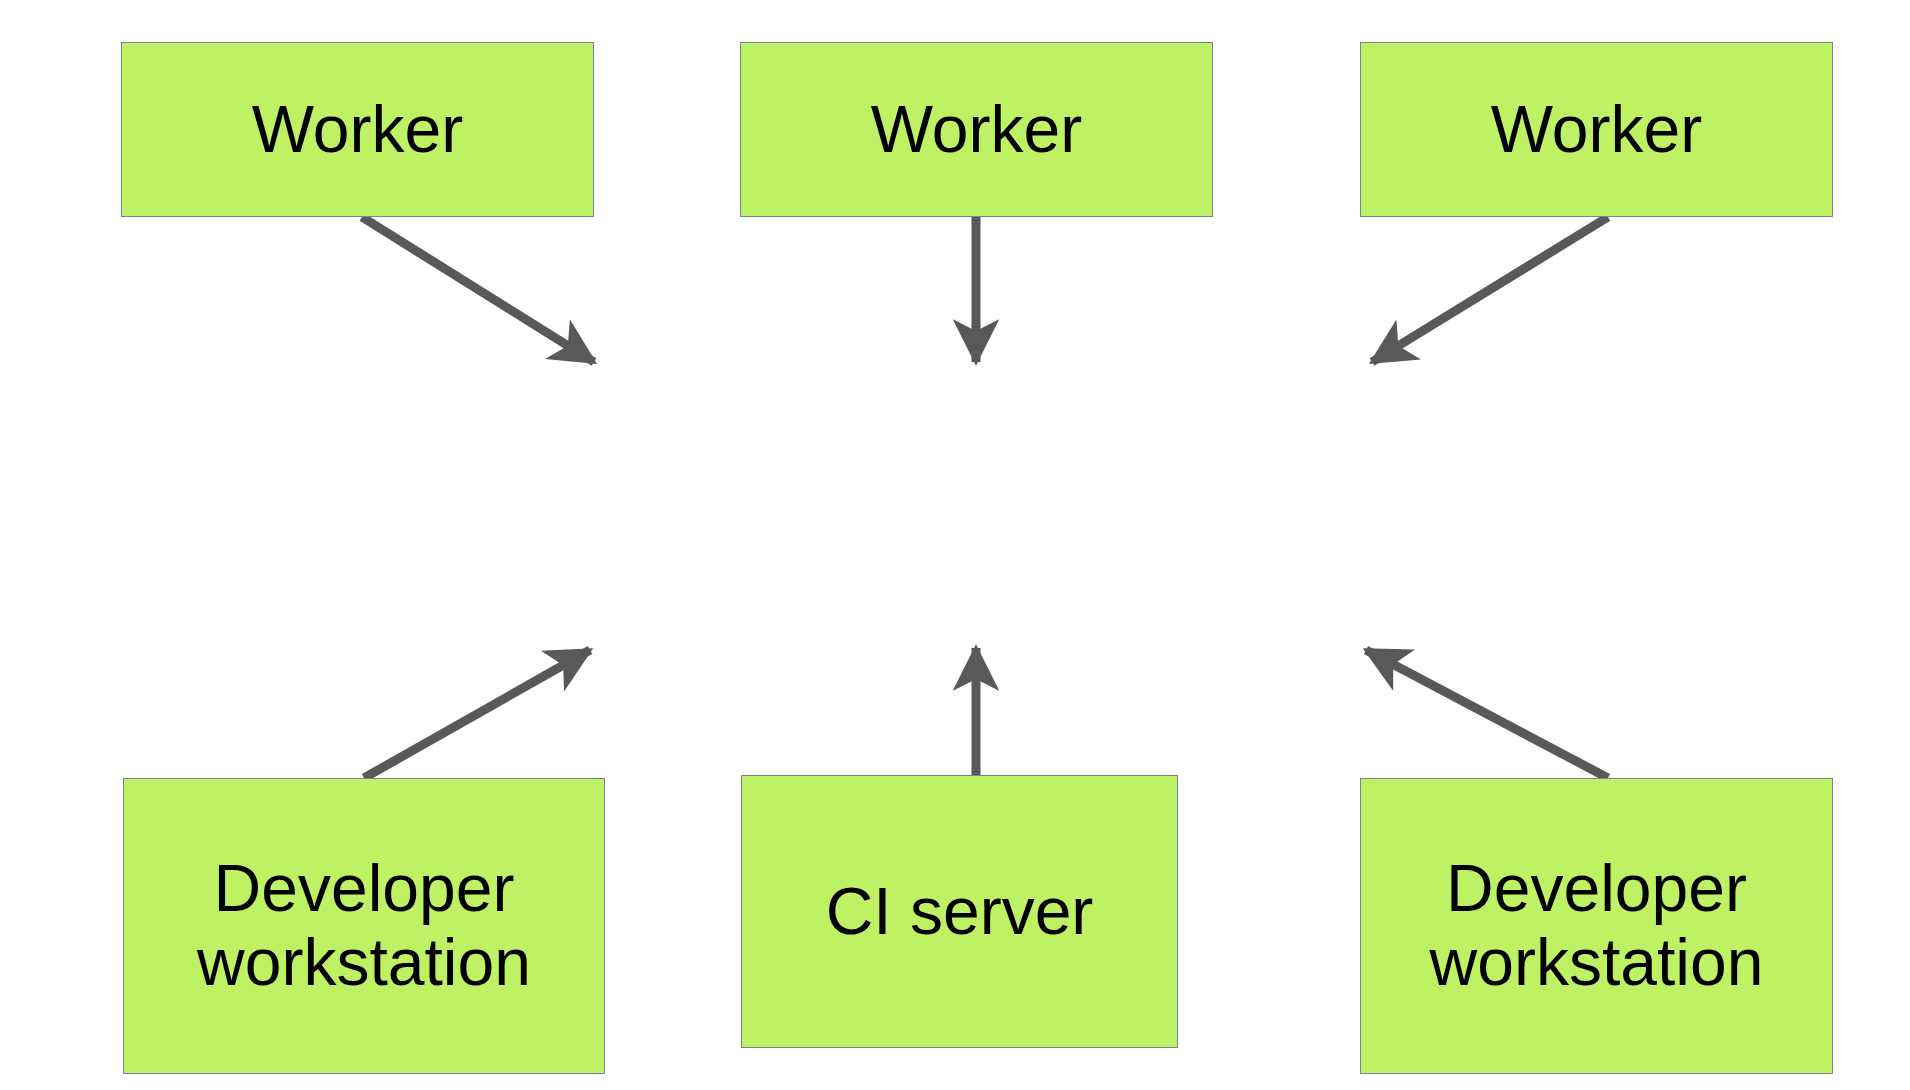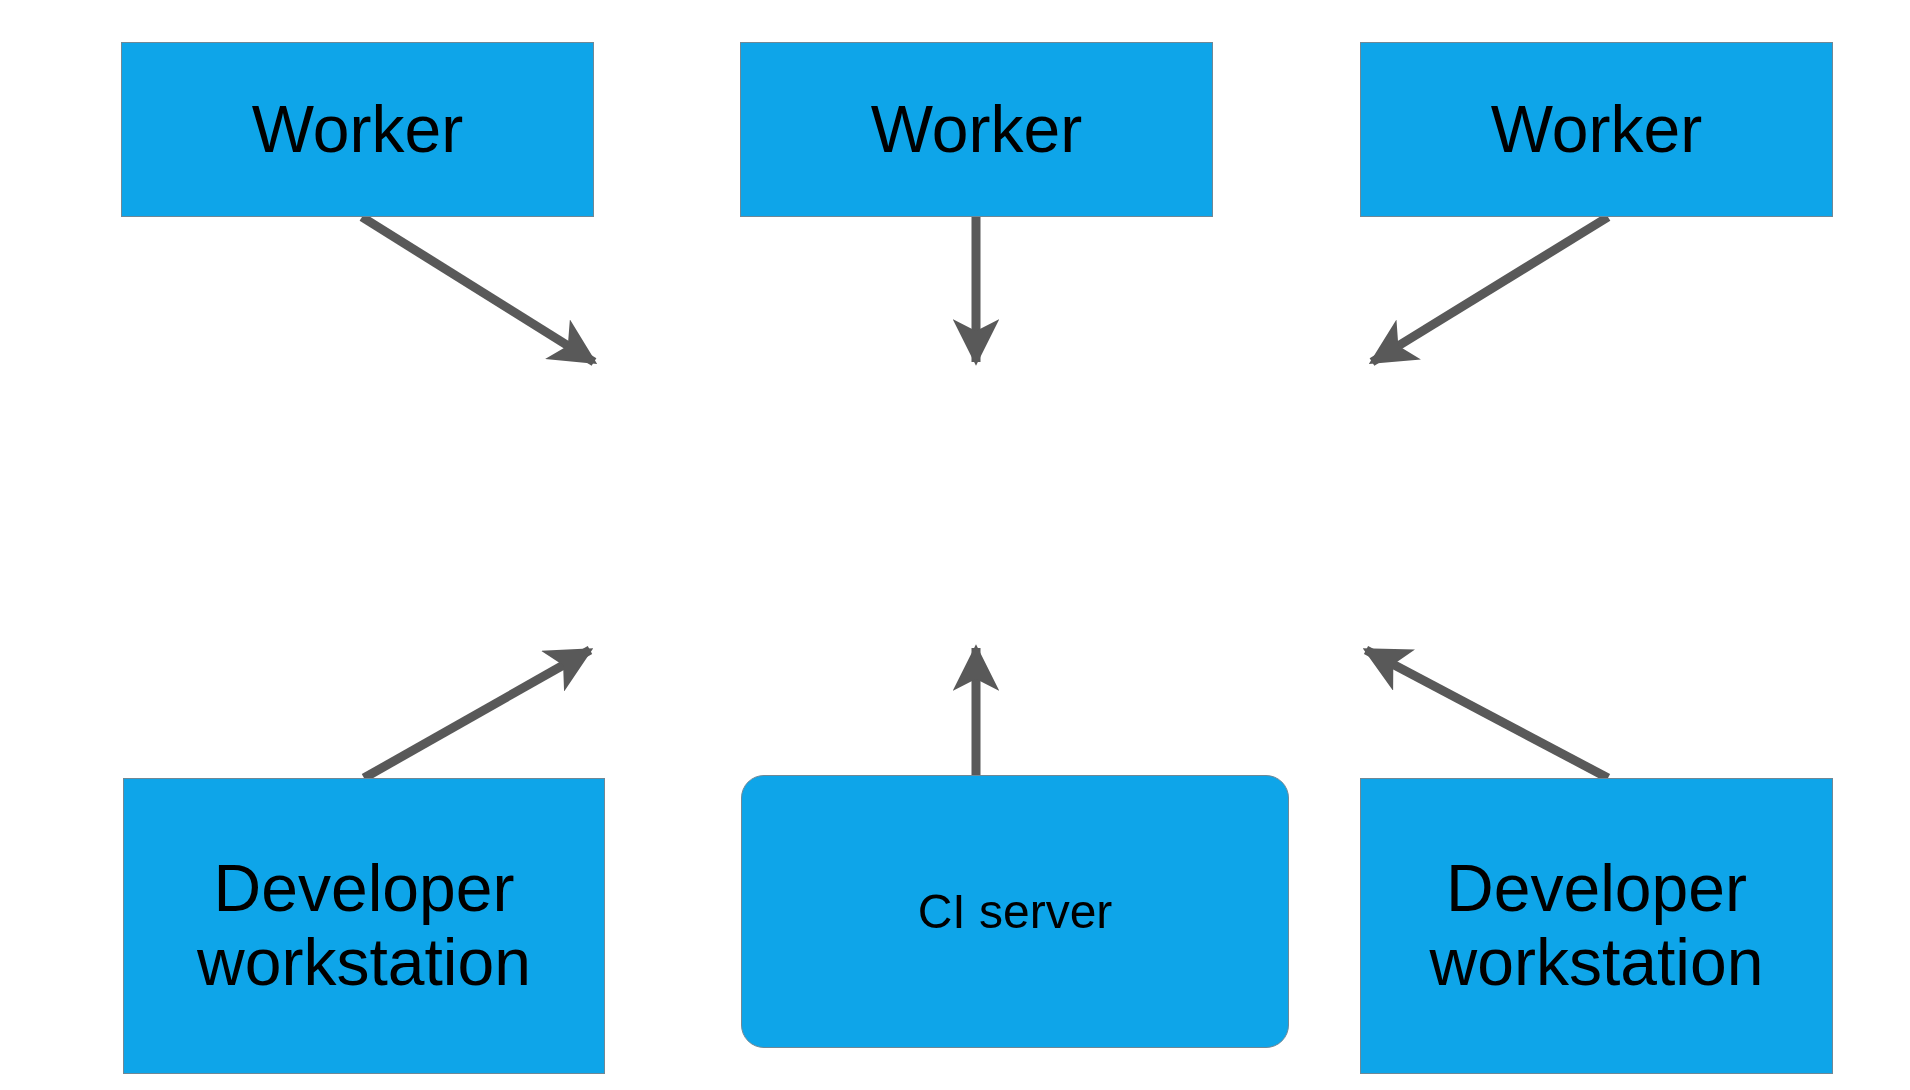--- a/index.html
+++ b/index.html
@@ -20,21 +20,21 @@
   #edge-layer {
     position: absolute;
     left: 0;
     top: 0;
     width: 1910px;
     height: 1090px;
   }
   .node {
     position: absolute;
     box-sizing: border-box;
-    background: #0ea5e9;
+    background: #bef264;
     border: 1.6px solid #6f8896;
     display: flex;
     align-items: center;
     justify-content: center;
     text-align: center;
     color: #000000;
     line-height: 1.12;
     white-space: pre-line;
     z-index: 2;
   }
@@ -46,21 +46,21 @@
   }
 
   
   #node-worker-1 { left: 121px;  top: 42px;  width: 473px; height: 175px; font-size: 66px; }
   #node-worker-2 { left: 740px;  top: 42px;  width: 473px; height: 175px; font-size: 66px; }
   #node-worker-3 { left: 1360px; top: 42px;  width: 473px; height: 175px; font-size: 66px; }
 
   #node-build-master { left: 593px; top: 369px; width: 766px; height: 273px; font-size: 66px; }
 
   #node-dev-left  { left: 123px;  top: 778px; width: 482px; height: 296px; font-size: 66px; }
-  #node-ci-server { left: 741px;  top: 775px; width: 548px; height: 273px; font-size: 48px; border-radius: 23px; }
+  #node-ci-server { left: 741px;  top: 775px; width: 437px; height: 273px; font-size: 66px; }
   #node-dev-right { left: 1360px; top: 778px; width: 473px; height: 296px; font-size: 66px; }
 </style>
 </head>
 <body>
 
 <div id="diagram-canvas">
 
   <svg id="edge-layer" viewBox="0 0 1910 1090" width="1910" height="1090" xmlns="http://www.w3.org/2000/svg">
     <defs>
       <marker id="arrowhead" viewBox="0 0 10 10" refX="9.2" refY="5" markerWidth="5.2" markerHeight="5.2" orient="auto-start-reverse">

